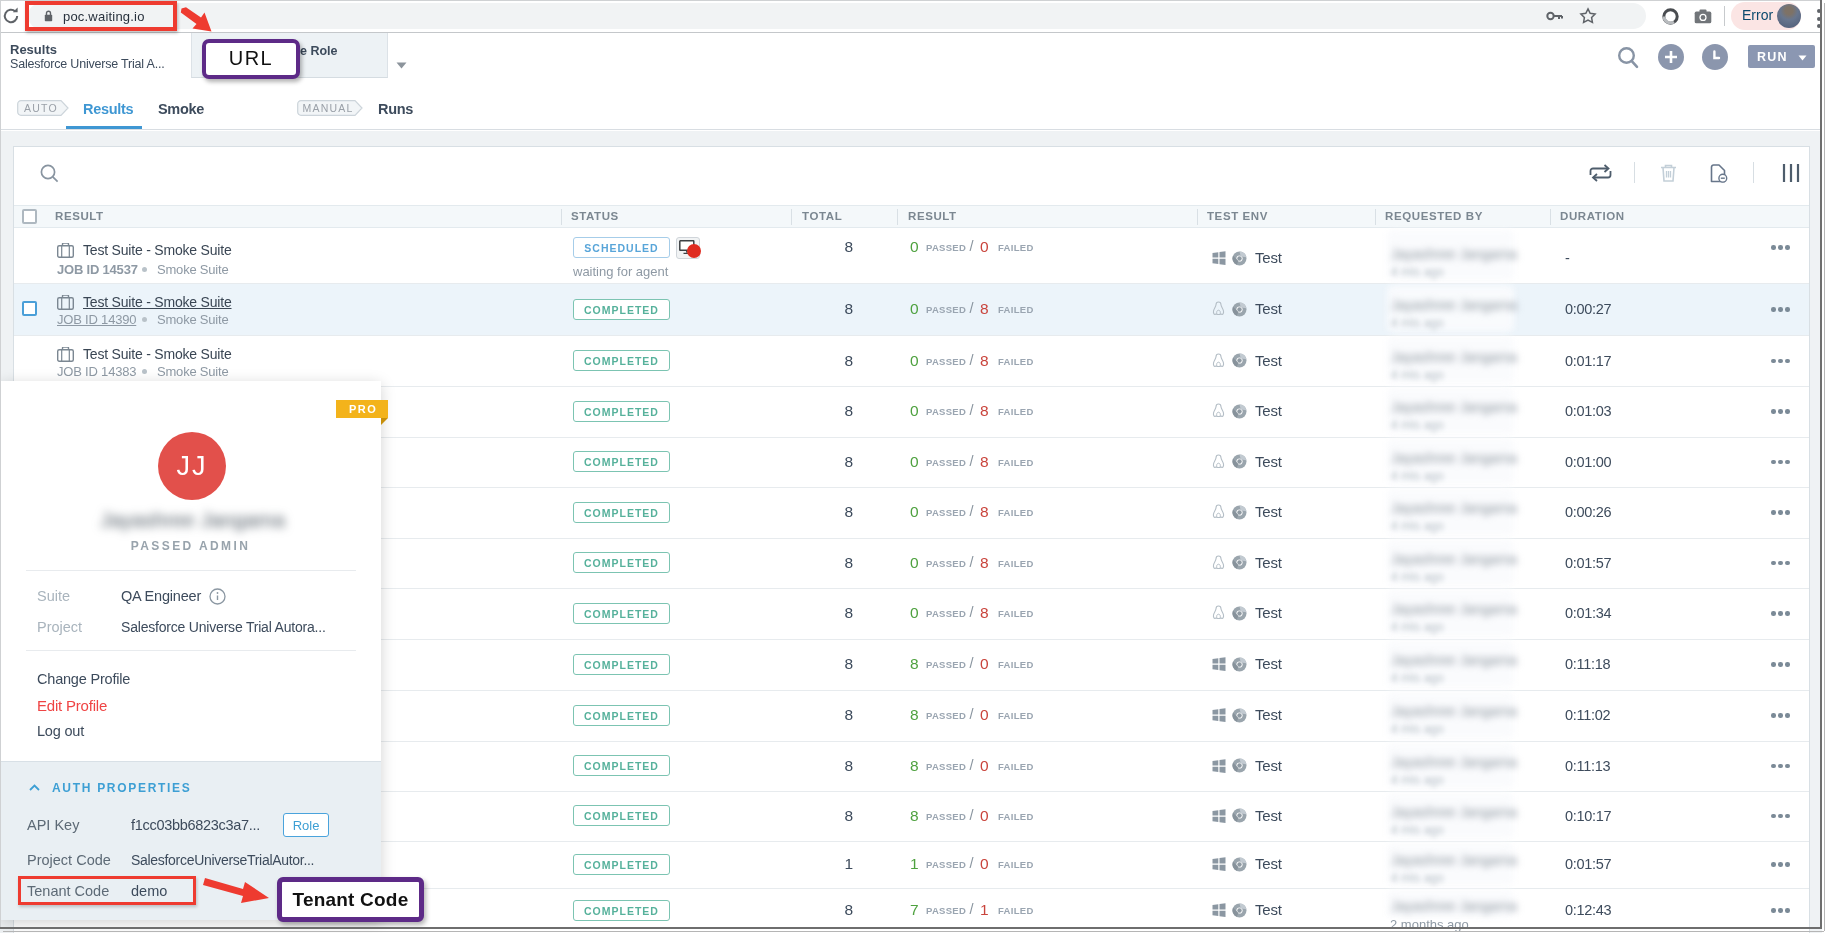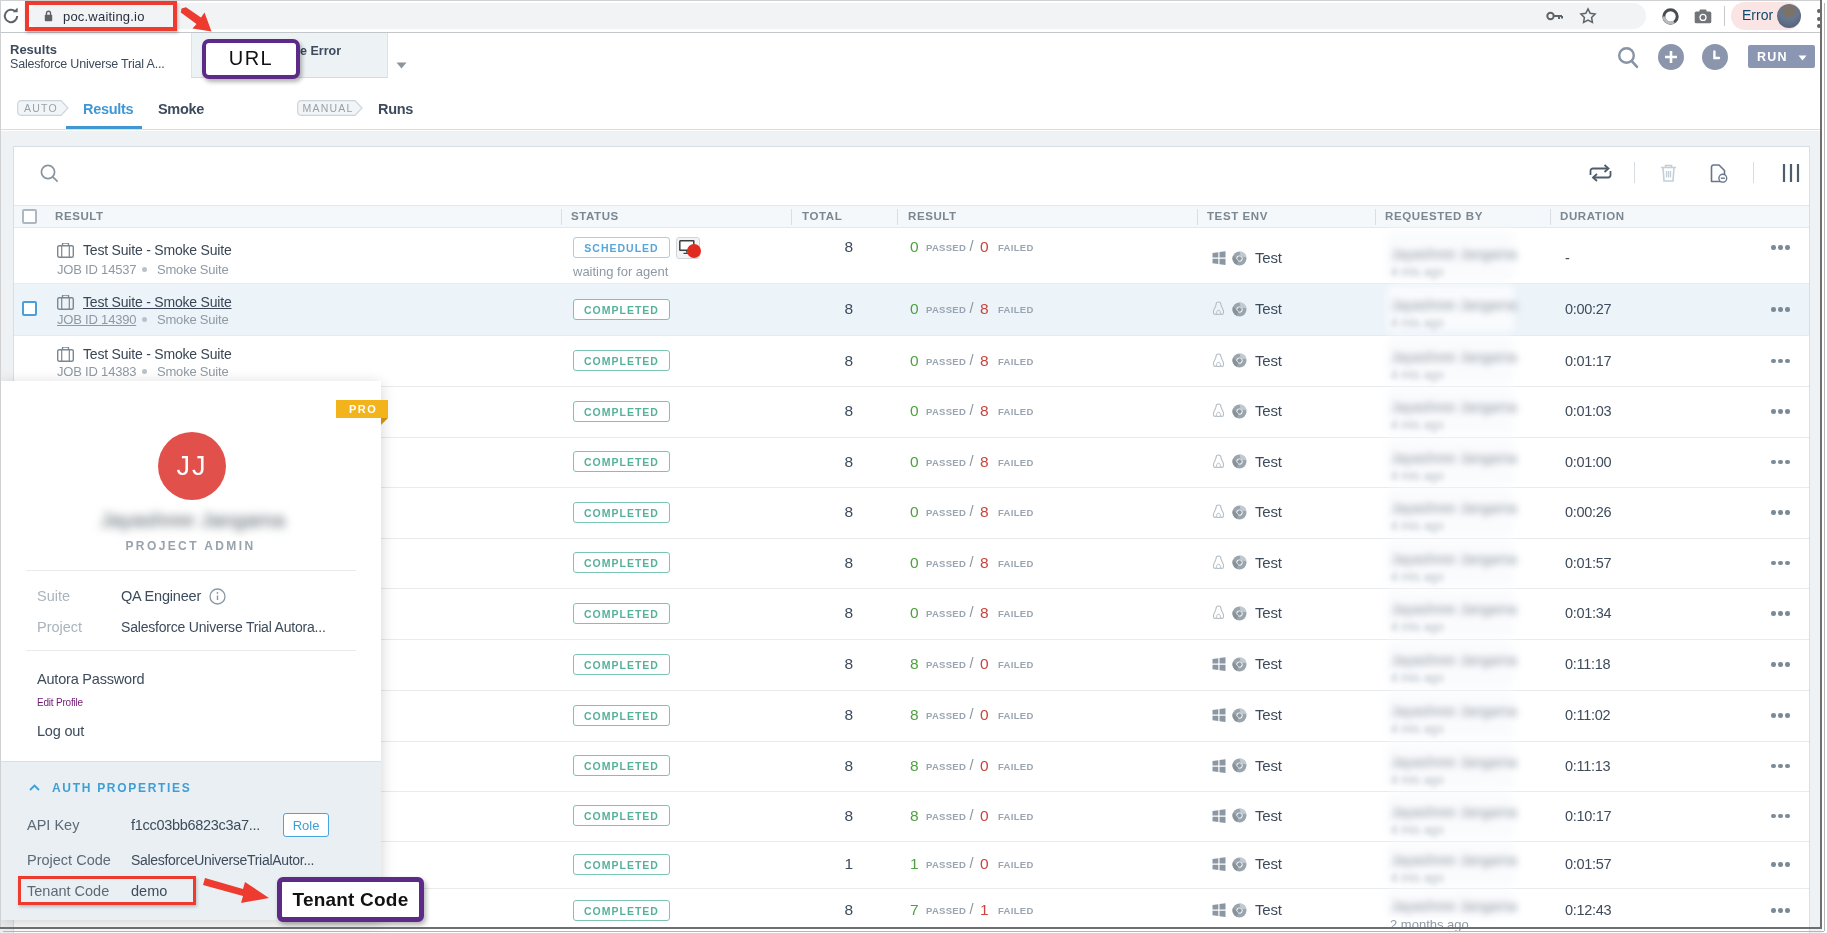--- a/index.html
+++ b/index.html
@@ -47,21 +47,21 @@
 <div class="abs" style="left:1817px;top:16.5px;width:4px;height:4px;border-radius:50%;background:#5f6368"></div>
 <div class="abs" style="left:1817px;top:24px;width:4px;height:4px;border-radius:50%;background:#5f6368"></div>
 <div class="abs" style="left:0;top:31.5px;width:1822px;height:1.5px;background:#c4c7ca"></div>
 <div class="abs" style="left:25px;top:1px;width:152px;height:30px;border:4px solid #ee3b30;box-shadow:1px 2px 3px rgba(0,0,0,.25)"></div>
 <svg class="abs" style="left:180px;top:7px" width="33" height="26" viewBox="0 0 33 26">
 <path d="M1.5 1.5 L6 0.2 L21 10.5 L24.5 5.5 L31.5 24.5 L12.5 21.5 L16.5 17 L0.8 5.5 Z" fill="#ee3b30"></path>
     </svg>
 <div class="abs" style="left:10px;top:42px;font-size:13px;font-weight:bold;color:#3d4b5c">Results</div>
 <div class="abs" style="left:10px;top:57px;font-size:12.5px;letter-spacing:-0.2px;color:#3d4b5c">Salesforce Universe Trial A...</div>
 <div class="abs" style="left:191px;top:33px;width:197px;height:44.5px;background:#edf2f5;border-left:1px solid #dce2e7;border-right:1px solid #dce2e7;border-bottom:1px solid #d5dce1"></div>
-<div class="abs" style="left:300px;top:44px;font-size:12.5px;font-weight:bold;color:#3d4b5c">e Error</div>
+<div class="abs" style="left:300px;top:44px;font-size:12.5px;font-weight:bold;color:#3d4b5c">e Role</div>
 <svg class="abs" style="left:396px;top:62px" width="11" height="7" viewBox="0 0 11 7">
 <path d="M0.5 0.5 H10.5 L5.5 6.5 Z" fill="#8c949c"></path>
     </svg>
 <svg class="abs" style="left:1617px;top:46px" width="22" height="23" viewBox="0 0 22 23">
 <circle cx="9.5" cy="9.5" r="7.3" fill="none" stroke="#8894a5" stroke-width="2.4"></circle>
 <path d="M14.8 15.2 L20 20.8" stroke="#8894a5" stroke-width="2.6" stroke-linecap="round"></path>
     </svg>
 <div class="abs" style="left:1658px;top:44px;width:26px;height:26px;border-radius:50%;background:#8b96ad"></div>
 <svg class="abs" style="left:1658px;top:44px" width="26" height="26" viewBox="0 0 26 26">
 <path d="M13 7 V19 M7 13 H19" stroke="#fff" stroke-width="2.6"></path>
@@ -130,21 +130,21 @@
 <div class="abs" style="left:896.5px;top:209px;width:1px;height:16px;background:#d9e0e5"></div>
 <div class="abs" style="left:1196.5px;top:209px;width:1px;height:16px;background:#d9e0e5"></div>
 <div class="abs" style="left:1374.5px;top:209px;width:1px;height:16px;background:#d9e0e5"></div>
 <div class="abs" style="left:1549.5px;top:209px;width:1px;height:16px;background:#d9e0e5"></div>
 <svg class="abs" style="left:57px;top:243px" width="17" height="15" viewBox="0 0 17 15">
 <rect x="0.7" y="2.7" width="15.6" height="11.6" rx="1.5" fill="none" stroke="#7b8792" stroke-width="1.4"></rect>
 <path d="M5.5 2.7 V1 a0.9 0.9 0 0 1 0.9-0.9 H10.6 a0.9 0.9 0 0 1 0.9 0.9 V2.7" fill="none" stroke="#7b8792" stroke-width="1.4"></path>
 <path d="M4.7 2.7 v11.6 M12.3 2.7 v11.6" stroke="#7b8792" stroke-width="1.2"></path>
     </svg>
 <div class="abs" style="left:83px;top:242px;font-size:14px;letter-spacing:-0.2px;color:#3a4654;">Test Suite - Smoke Suite</div>
-<div class="abs" style="left:57px;top:262px;font-size:13px;letter-spacing:-0.2px;color:#8e99a4;">JOB ID 14537</div>
+<div class="abs" style="left:57px;top:262px;font-size:13px;letter-spacing:-0.2px;color:#8e99a4;font-weight:bold;">JOB ID 14537</div>
 <div class="abs" style="left:142px;top:267px;width:5px;height:5px;border-radius:50%;background:#b9c2c9"></div>
 <div class="abs" style="left:157px;top:262px;font-size:13px;letter-spacing:-0.2px;color:#8e99a4">Smoke Suite</div>
 <div class="abs" style="left:573px;top:237px;width:97px;height:21px;border:1px solid #a6cde9;border-radius:3px;background:#fff;text-align:center;font-size:10.5px;font-weight:bold;letter-spacing:1px;color:#58a5d9;line-height:20px">SCHEDULED</div>
 <div class="abs" style="left:676px;top:237px;width:24px;height:22px;background:#f1f3f4;border:1px solid #d0d5da;border-radius:3px"></div>
 <svg class="abs" style="left:679px;top:240px" width="18" height="16" viewBox="0 0 18 16">
 <rect x="0.8" y="0.8" width="14" height="9.5" rx="0.5" fill="#fff" stroke="#3c4043" stroke-width="1.5"></rect>
 <path d="M7.8 10.3 v2.2 M4.5 13.4 h6.6" stroke="#3c4043" stroke-width="1.4"></path>
     </svg>
 <div class="abs" style="left:687px;top:243.5px;width:14px;height:14px;border-radius:50%;background:#df2b20"></div>
 <div class="abs" style="left:573px;top:264px;font-size:13px;color:#8e99a4">waiting for agent</div>
@@ -651,34 +651,34 @@
 <div class="abs" style="left:0;top:381px;width:381px;height:539px;background:#fff;
 box-shadow:0 3px 14px rgba(0,0,0,.18)"></div>
 <div class="abs" style="left:336px;top:400px;width:52px;height:18px;background:#f3b31b"></div>
 <div class="abs" style="left:349px;top:403px;font-size:11px;font-weight:bold;letter-spacing:1.5px;color:#fff">PRO</div>
 <svg class="abs" style="left:381px;top:418px" width="7" height="7" viewBox="0 0 7 7">
       <path d="M0 0 H7 L0 7 Z" fill="#c78f0a"></path>
     </svg>
 <div class="abs" style="left:158px;top:432px;width:68px;height:68px;border-radius:50%;background:#e2504b"></div>
 <div class="abs" style="left:158px;top:451px;width:68px;text-align:center;font-size:27px;font-weight:300;color:#fff;letter-spacing:2px">JJ</div>
 <div class="abs" style="left:90px;top:508px;width:205px;text-align:center;font-size:20.5px;color:#4f5a64;filter:blur(5px)">Jayashree Jangama</div>
-<div class="abs" style="left:0;top:539px;width:381px;text-align:center;font-size:12px;font-weight:bold;letter-spacing:2.4px;color:#98a3ac">PROJECT ADMIN</div>
+<div class="abs" style="left:0;top:539px;width:381px;text-align:center;font-size:12px;font-weight:bold;letter-spacing:2.4px;color:#98a3ac">PASSED ADMIN</div>
 <div class="abs" style="left:26px;top:570px;width:330px;height:1px;background:#e8ebee"></div>
 <div class="abs" style="left:37px;top:588px;font-size:14.5px;color:#a9b4bd">Suite</div>
 <div class="abs" style="left:121px;top:588px;font-size:14.5px;letter-spacing:-0.2px;color:#3d4b5c">QA Engineer</div>
 <svg class="abs" style="left:209px;top:588px" width="17" height="17" viewBox="0 0 17 17">
 <circle cx="8.5" cy="8.5" r="7.5" fill="none" stroke="#8b97a2" stroke-width="1.3"></circle>
 <path d="M8.5 7.5 v4.5" stroke="#8b97a2" stroke-width="1.4"></path>
       <circle cx="8.5" cy="5" r="0.9" fill="#8b97a2"></circle>
     </svg>
 <div class="abs" style="left:37px;top:619px;font-size:14.5px;color:#a9b4bd">Project</div>
 <div class="abs" style="left:121px;top:619px;font-size:14px;letter-spacing:-0.2px;color:#3d4b5c">Salesforce Universe Trial Autora...</div>
 <div class="abs" style="left:26px;top:650px;width:330px;height:1px;background:#e8ebee"></div>
-<div class="abs" style="left:37px;top:671px;font-size:14.5px;letter-spacing:-0.2px;color:#3d4b5c">Autora Password</div>
-<div class="abs" style="left:37px;top:697px;font-size:10px;letter-spacing:-0.2px;color:#701a75">Edit Profile</div>
+<div class="abs" style="left:37px;top:671px;font-size:14.5px;letter-spacing:-0.2px;color:#3d4b5c">Change Profile</div>
+<div class="abs" style="left:37px;top:697px;font-size:15px;letter-spacing:-0.2px;color:#ef4444">Edit Profile</div>
 <div class="abs" style="left:37px;top:723px;font-size:14.5px;letter-spacing:-0.2px;color:#3d4b5c">Log out</div>
 <div class="abs" style="left:0;top:761px;width:381px;height:159px;background:#e9eff3;border-top:1px solid #d8e0e6"></div>
 <svg class="abs" style="left:29px;top:784px" width="11" height="7" viewBox="0 0 11 7">
 <path d="M1 6 L5.5 1.5 L10 6" fill="none" stroke="#3d9fd4" stroke-width="1.8"></path>
     </svg>
 <div class="abs" style="left:52px;top:781px;font-size:12px;font-weight:bold;letter-spacing:1.7px;color:#3d9fd4">AUTH PROPERTIES</div>
 <div class="abs" style="left:27px;top:817px;font-size:14.5px;color:#5d6a76">API Key</div>
 <div class="abs" style="left:131px;top:817px;font-size:14.5px;letter-spacing:-0.3px;color:#3d4b5c">f1cc03bb6823c3a7...</div>
 <div class="abs" style="left:283px;top:813px;width:46px;height:24px;border:1px solid #4aa3dc;border-radius:3px;background:#fff;
 text-align:center;font-size:13px;color:#3d9fd4;line-height:23px">Role</div>

